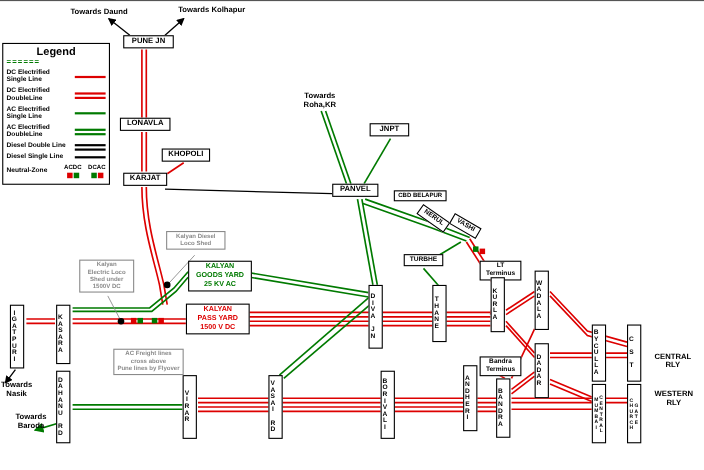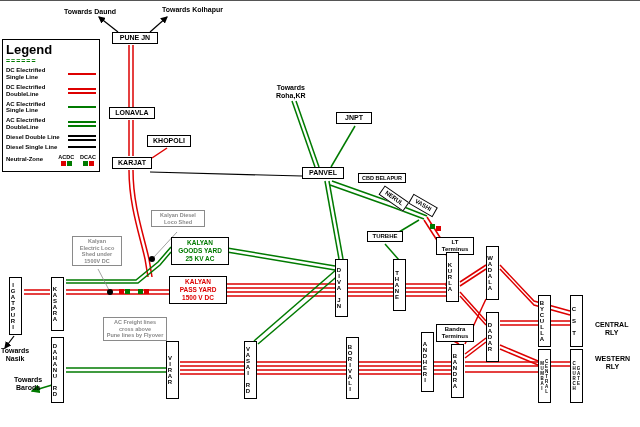--- a/index.html
+++ b/index.html
@@ -26,21 +26,21 @@
           border:1px solid var(--shed); font-size:5.5px; font-weight:bold;
           text-align:center; white-space:pre-line; line-height:1.2; padding:1px 2px; }
   .yard { position:absolute; z-index:3; background:#fff; border:1px solid #000;
           font-size:6.5px; font-weight:bold; text-align:center; white-space:pre-line;
           line-height:1.25; padding:1px 3px; }
   .yard.acy { color:var(--ac); }
   .yard.dcy { color:var(--dc); }
 
   .legend { position:absolute; left:2px; top:38px; width:98px; z-index:3;
             background:#fff; border:1px solid #000; padding:2px 3px; }
-  .legend-title { font-size:13px; font-weight:bold; }
+  .legend-title { font-size:10px; font-weight:bold;text-align:center; }
   .legend-eq { font-size:7px; font-weight:bold; color:var(--ac); letter-spacing:1px; }
   .lrow { display:flex; align-items:center; justify-content:space-between; gap:3px; margin:3px 0; }
   .ltext { font-size:6px; font-weight:bold; width:58px; line-height:1.15; }
   .lsample { width:28px; flex:0 0 28px; }
   .bar { display:block; height:2px; }
   .bar + .bar { margin-top:2px; }
   .bar.dcb { background:var(--dc); }
   .bar.acb { background:var(--ac); }
   .bar.dzb { background:var(--diesel); }
   .nzgroups { display:flex; gap:6px; align-items:flex-start; }

